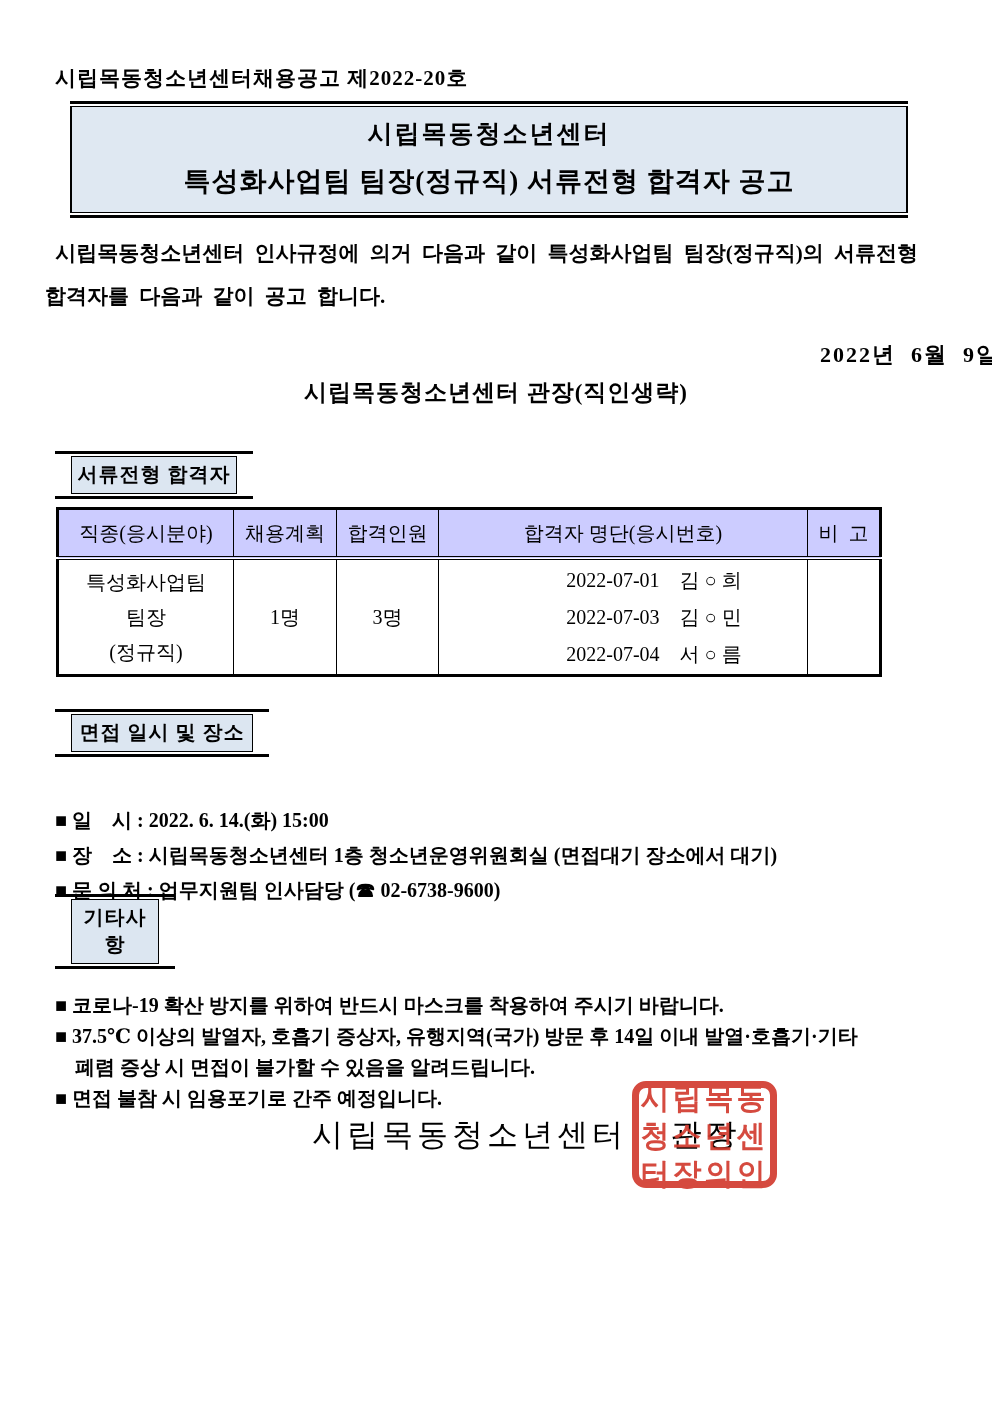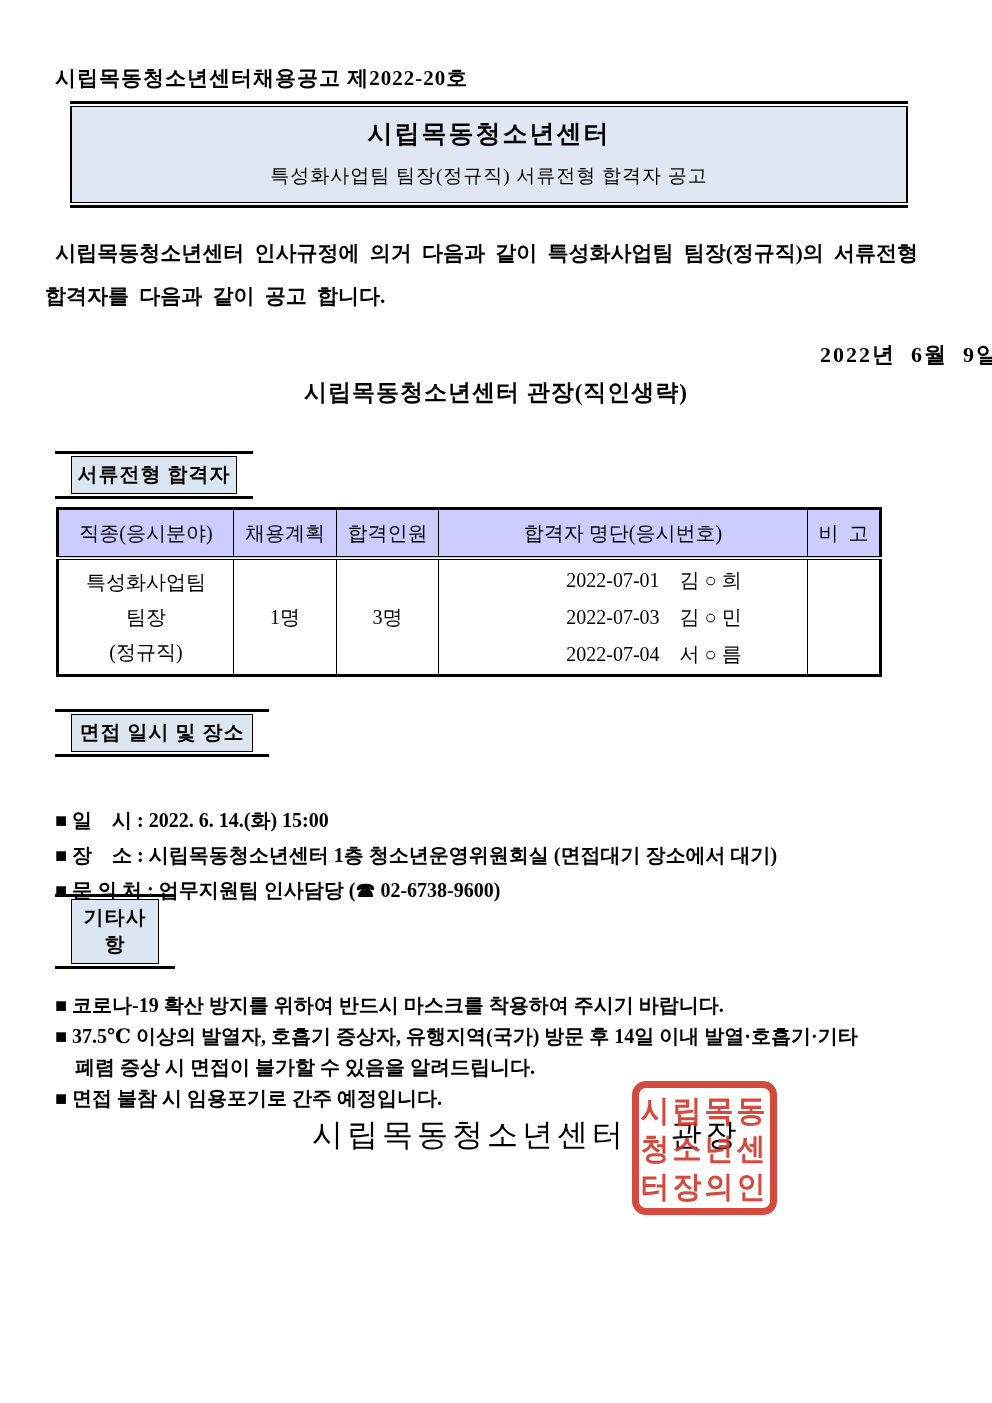--- a/index.html
+++ b/index.html
@@ -19,21 +19,21 @@
   .title-box {
     position:absolute; left:70px; top:101px; width:838px;
     border-top:3px solid #000; border-bottom:3px solid #000; padding:2px 0;
     box-sizing:border-box;
   }
   .title-box-inner {
     border:1px solid #000; border-left-width:2px; border-right-width:2px;
     background:#dfe8f2; text-align:center; padding:10px 0 13px 0;
   }
   .title-line1 { font-size:25px; font-weight:bold; letter-spacing:2px; margin-bottom:13px; }
-  .title-line2 { font-size:19px; font-weight:normal; letter-spacing:1px; }
+  .title-line2 { font-size:27px; font-weight:bold; letter-spacing:1px; }
 
   .intro {
     position:absolute; left:45px; top:232px; width:910px;
     font-size:21px; font-weight:bold; line-height:43px; word-spacing:5px;
   }
 
   .date-line {
     position:absolute; left:8px; top:340px; width:100%;
     text-align:right; font-size:22px; font-weight:bold; letter-spacing:2px;
   }
@@ -70,21 +70,21 @@
   .bullet-list .item { white-space:pre-wrap; }
   .interview-list { top:763px; line-height:35px; width:910px; }
   .etc-list { top:950px; line-height:31px; width:910px; }
 
   .signature {
     position:absolute; left:312px; top:1114px; z-index:1;
     font-size:31px; letter-spacing:4px; word-spacing:10px;
   }
 
   .seal {
-    position:absolute; left:632px; top:1081px; width:145px; height:134px; z-index:2;
+    position:absolute; left:632px; top:1081px; width:145px; height:107px; z-index:2;
     border:7px solid #d23b2f; border-radius:14px; box-sizing:border-box;
     display:flex; flex-direction:column; justify-content:center;
     opacity:0.92;
   }
   .seal .seal-row {
     text-align:center; color:#d23b2f; font-weight:bold;
     font-size:29px; line-height:38px; letter-spacing:3px;
     transform:scaleY(1.05);
   }
 </style>

